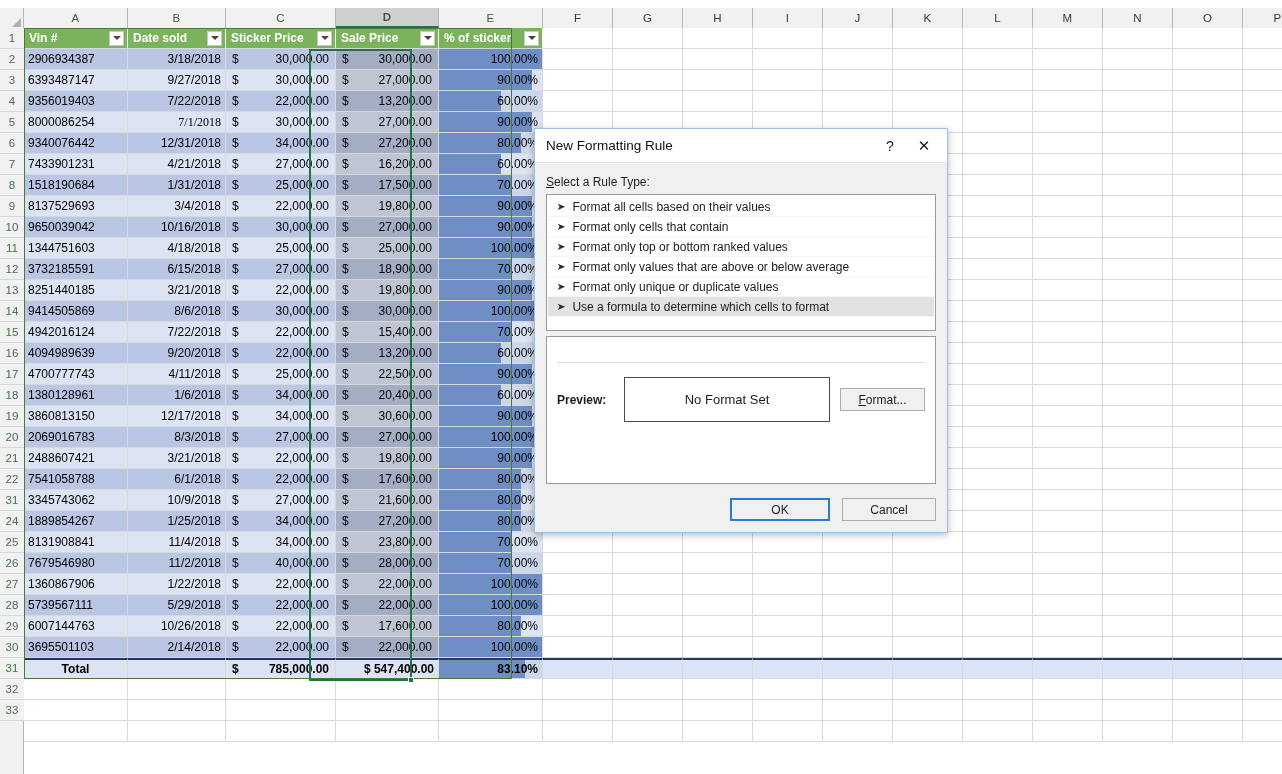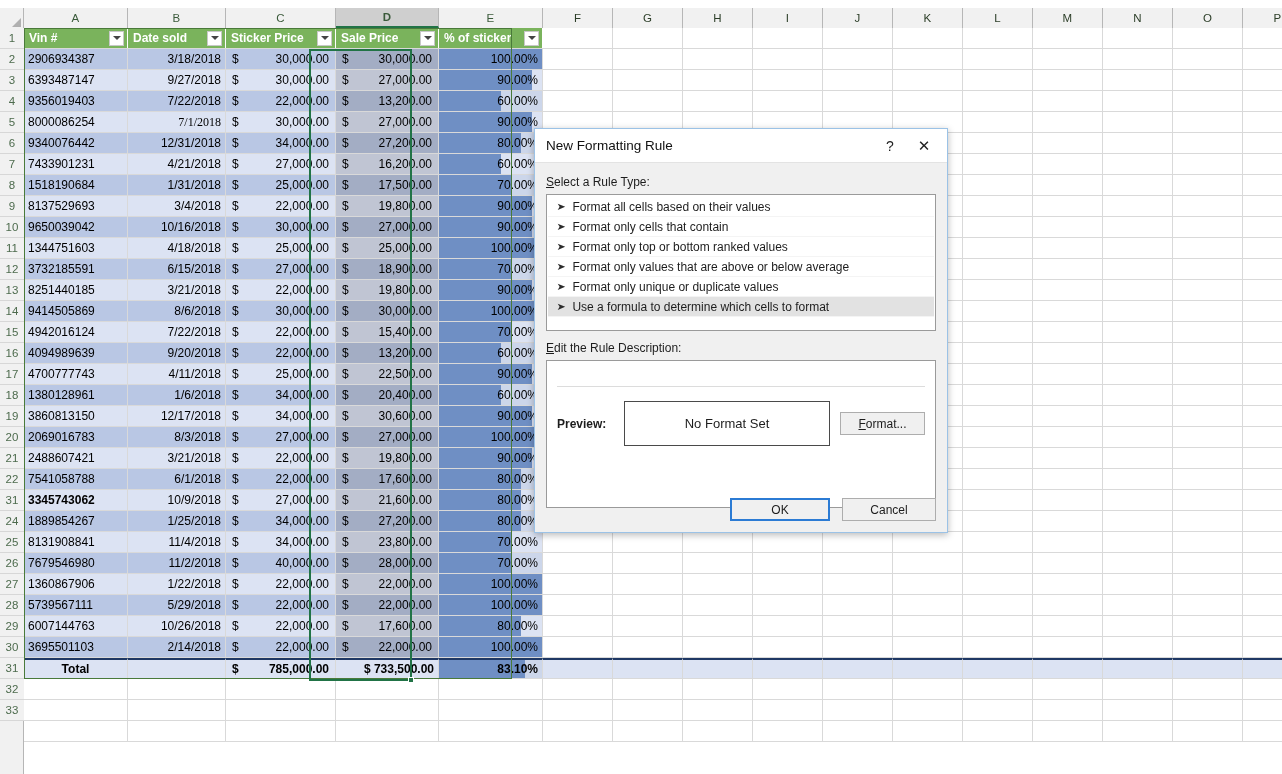--- a/index.html
+++ b/index.html
@@ -1024,21 +1024,21 @@
           <div class="gcell empty-cell" style="width: 70px; flex: 0 0 70px;"></div>
           <div class="gcell empty-cell" style="width: 70px; flex: 0 0 70px;"></div>
           <div class="gcell empty-cell" style="width: 70px; flex: 0 0 70px;"></div>
           <div class="gcell empty-cell" style="width: 70px; flex: 0 0 70px;"></div>
           <div class="gcell empty-cell" style="width: 70px; flex: 0 0 70px;"></div>
           <div class="gcell empty-cell" style="width: 70px; flex: 0 0 70px;"></div>
           <div class="gcell empty-cell" style="width: 70px; flex: 0 0 70px;"></div>
           <div class="gcell empty-cell" style="width: 70px; flex: 0 0 70px;"></div>
         </div>
         <div class="grow">
-          <div class="gcell band-b" style="width: 104px; flex: 0 0 104px; font-weight: bold;">
+          <div class="gcell band-b" style="width: 104px; flex: 0 0 104px;">
             <span>3345743062</span>
           </div>
           <div class="gcell band-b num-right" style="width: 98px; flex: 0 0 98px;">
             <span>10/9/2018</span>
           </div>
           <div class="gcell band-b cur-cell" style="width: 110px; flex: 0 0 110px;">
             <span class="cur-sym">$</span>
             <span class="cur-val">27,000.00</span>
           </div>
           <div class="gcell sel-b cur-cell" style="width: 103px; flex: 0 0 103px;">
@@ -1281,21 +1281,21 @@
         <div class="grow total-row">
           <div class="gcell " style="width: 104px; flex: 0 0 104px; justify-content: center;">
             <span>Total</span>
           </div>
           <div class="gcell " style="width: 98px; flex: 0 0 98px;"></div>
           <div class="gcell cur-cell" style="width: 110px; flex: 0 0 110px;">
             <span class="cur-sym">$</span>
             <span class="cur-val">785,000.00</span>
           </div>
           <div class="gcell num-right" style="width: 103px; flex: 0 0 103px;">
-            <span>$ 733,500.00</span>
+            <span>$ 547,400.00</span>
           </div>
           <div class="gcell bar-cell alt" style="width: 104px; flex: 0 0 104px;">
             <span class="bar-fill" style="width:83.1%"></span>
             <span class="bar-txt">83.10%</span>
           </div>
           <div class="gcell empty-cell" style="width: 70px; flex: 0 0 70px;"></div>
           <div class="gcell empty-cell" style="width: 70px; flex: 0 0 70px;"></div>
           <div class="gcell empty-cell" style="width: 70px; flex: 0 0 70px;"></div>
           <div class="gcell empty-cell" style="width: 70px; flex: 0 0 70px;"></div>
           <div class="gcell empty-cell" style="width: 70px; flex: 0 0 70px;"></div>
@@ -1403,23 +1403,20 @@
             <span class="rule-arrow">➤</span>
             <span>Format only unique or duplicate values</span>
           </div>
           <div class="rule-item selected">
             <span class="rule-arrow">➤</span>
             <span>Use a formula to determine which cells to format</span>
           </div>
         </div>
     </div>
 
-    <div class="dlg-label" style="margin-top:10px;">
-      <span class="u-underline">E</span><span id="editDescRest">dit the Rule Description:</span>
-    </div>
 
     <div class="desc-box">
 
       <div class="hr-sep"></div>
 
       <div class="preview-row">
         <div class="preview-label">Preview:</div>
         <div class="preview-box">No Format Set</div>
         <div class="btn format-btn">
           <span><span class="u-underline">F</span><span id="formatBtnRest">ormat...</span></span>

